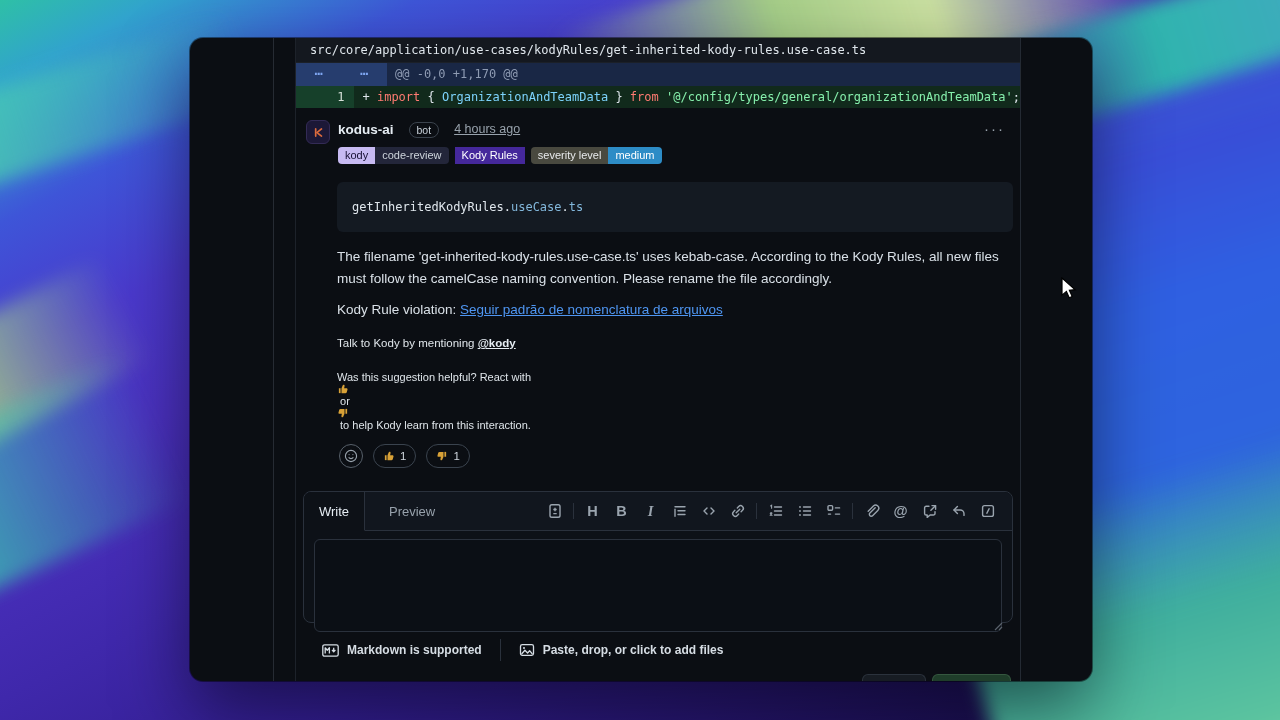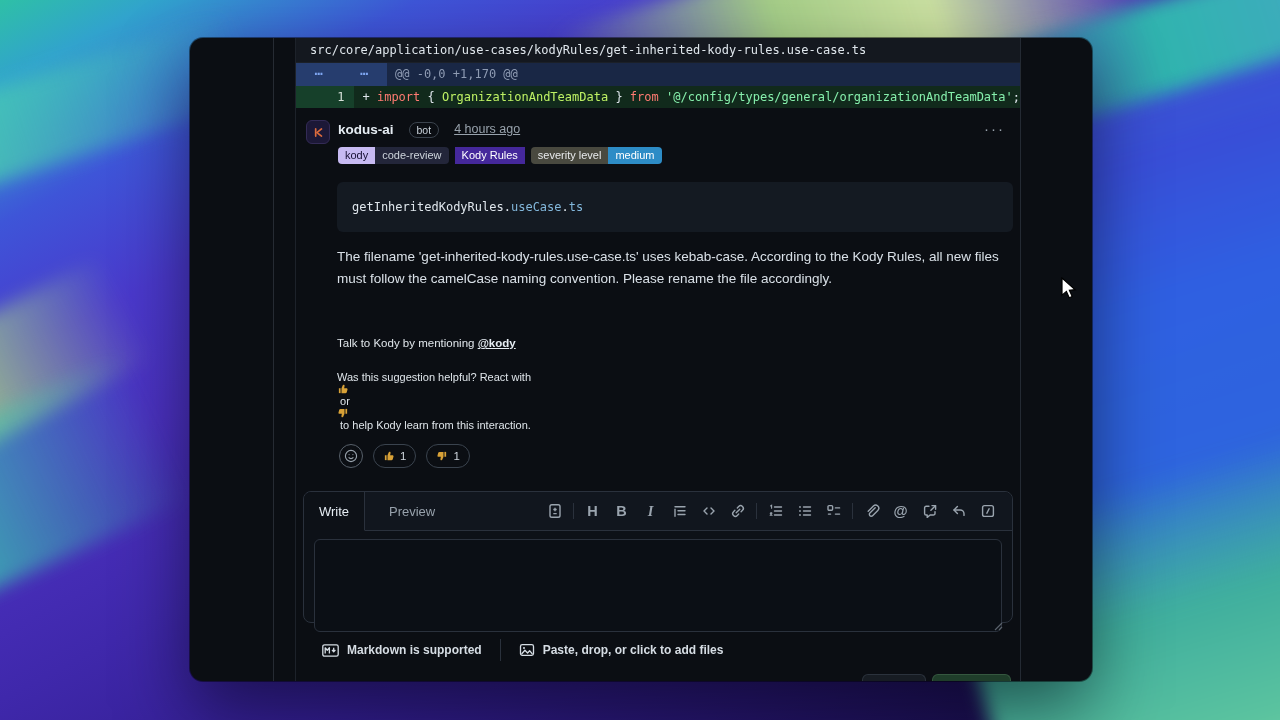--- a/index.html
+++ b/index.html
@@ -42,21 +42,21 @@
     border-bottom:1px solid #1b2028; color:#dfe6ec; font-size:12px; line-height:25px; padding-left:14px;
     white-space:nowrap; overflow:hidden; }
   .hunkrow { position:absolute; left:0; top:25px; width:100%; height:23px; display:flex; }
   .hunk-gutter { width:91px; height:100%; background:#263d6e; display:flex; }
   .expand-btn { flex:1; color:#7fa7f2; font-size:13px; font-weight:bold; text-align:center; line-height:21px; cursor:pointer; }
   .hunk-text { flex:1; background:#192745; color:#8e9bb3; font-size:12px; line-height:23px; padding-left:8px; }
   .linerow { position:absolute; left:0; top:48px; width:100%; height:22px; display:flex; }
   .line-gutter { width:91px; height:100%; background:#16402a; color:#d7e0d9; font-size:12px; line-height:22px;
     text-align:right; padding-right:10px; }
   .line-code { flex:1; background:#112a1c; font-size:12px; line-height:22px; padding-left:8px; white-space:pre; }
-  .tk-p{color:#dfe6ec} .tk-k{color:#ff7b72} .tk-i{color:#bef264} .tk-s{color:#86efac} .tk-b{color:#83b8dc}
+  .tk-p{color:#dfe6ec} .tk-k{color:#ff7b72} .tk-i{color:#7dd3fc} .tk-s{color:#86efac} .tk-b{color:#83b8dc}
 
   
   .avatar { position:absolute; left:10px; top:82px; width:24px; height:24px; border-radius:6px;
     background:#1c1837; border:1px solid #332b56; display:flex; align-items:center; justify-content:center; cursor:pointer; }
   .author-row { position:absolute; left:42px; top:84px; display:flex; align-items:flex-start; gap:15px; }
   .author-name { color:#e6edf3; font-size:13.5px; font-weight:bold; cursor:pointer; }
   .bot-pill { border:1px solid #3b434d; border-radius:10px; color:#c9d1d9; font-size:10.5px; padding:1px 7px; }
   .timestamp { color:#98a2ac; font-size:12.5px; text-decoration:underline; cursor:pointer; }
   .kebab { position:absolute; left:680px; top:80px; color:#98a2ac; font-size:15px; letter-spacing:2px; cursor:pointer; padding:2px 8px; }
 
@@ -178,20 +178,21 @@
       <span class="lblgrp">
         <span class="lbl lbl-sev">severity level</span>
         <span class="lbl lbl-med">medium</span>
       </span>
     </div>
 
     <div class="codeblock mono"><span class="tk-p">getInheritedKodyRules</span><span class="tk-p">.</span><span class="tk-b">useCase</span><span class="tk-p">.</span><span class="tk-b">ts</span></div>
 
     <div class="para">The filename 'get-inherited-kody-rules.use-case.ts' uses kebab-case. According to the Kody Rules, all new files must follow the camelCase naming convention. Please rename the file accordingly.</div>
 
+    <div class="violation"><span>Kody Rule violation: </span><span class="vio-link">Seguir padrão de nomenclatura de arquivos</span></div>
 
     <div class="talk"><span>Talk to Kody by mentioning </span><span class="mention">@kody</span></div>
 
     <div class="helpful"><span>Was this suggestion helpful? React with </span><span><svg width="12" height="12" viewBox="0 0 16 16" fill="#d8a137">
             <path d="M2.5 7h2.3v6.5H2.5z"></path>
             <path d="M6 13.5h5.3c.8 0 1.5-.5 1.7-1.3l1-3.4c.3-.9-.4-1.8-1.3-1.8H9.5l.6-2.9C10.3 3 9.5 2.2 8.6 2.4c-.4.1-.7.3-.9.7L6 7z"></path>
           </svg></span><span> or </span><span><svg width="12" height="12" viewBox="0 0 16 16" fill="#d8a137" transform="rotate(180)">
             <path d="M2.5 7h2.3v6.5H2.5z"></path>
             <path d="M6 13.5h5.3c.8 0 1.5-.5 1.7-1.3l1-3.4c.3-.9-.4-1.8-1.3-1.8H9.5l.6-2.9C10.3 3 9.5 2.2 8.6 2.4c-.4.1-.7.3-.9.7L6 7z"></path>
           </svg></span><span> to help Kody learn from this interaction.</span></div>

